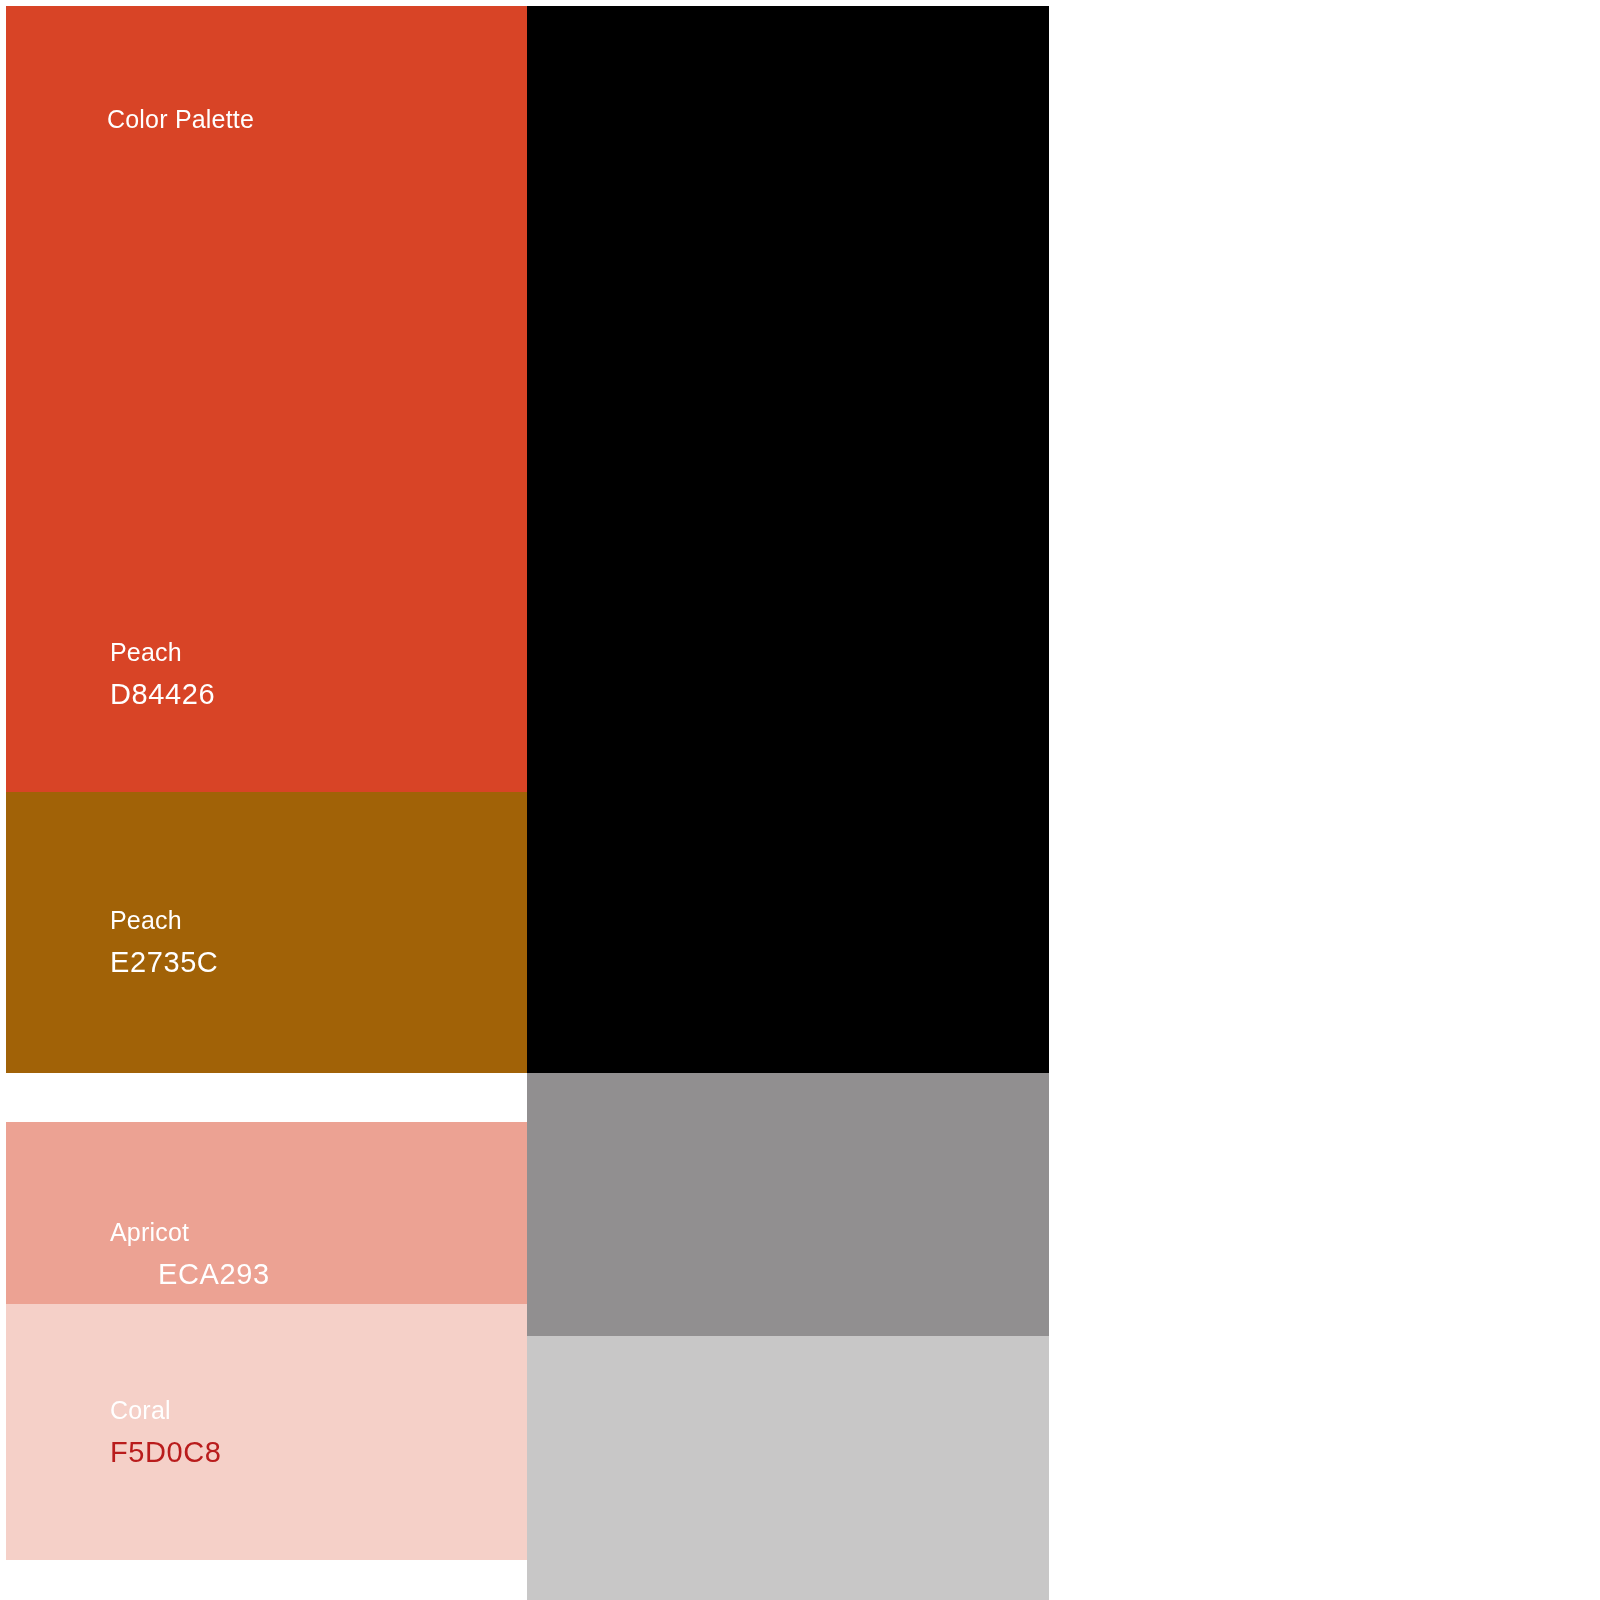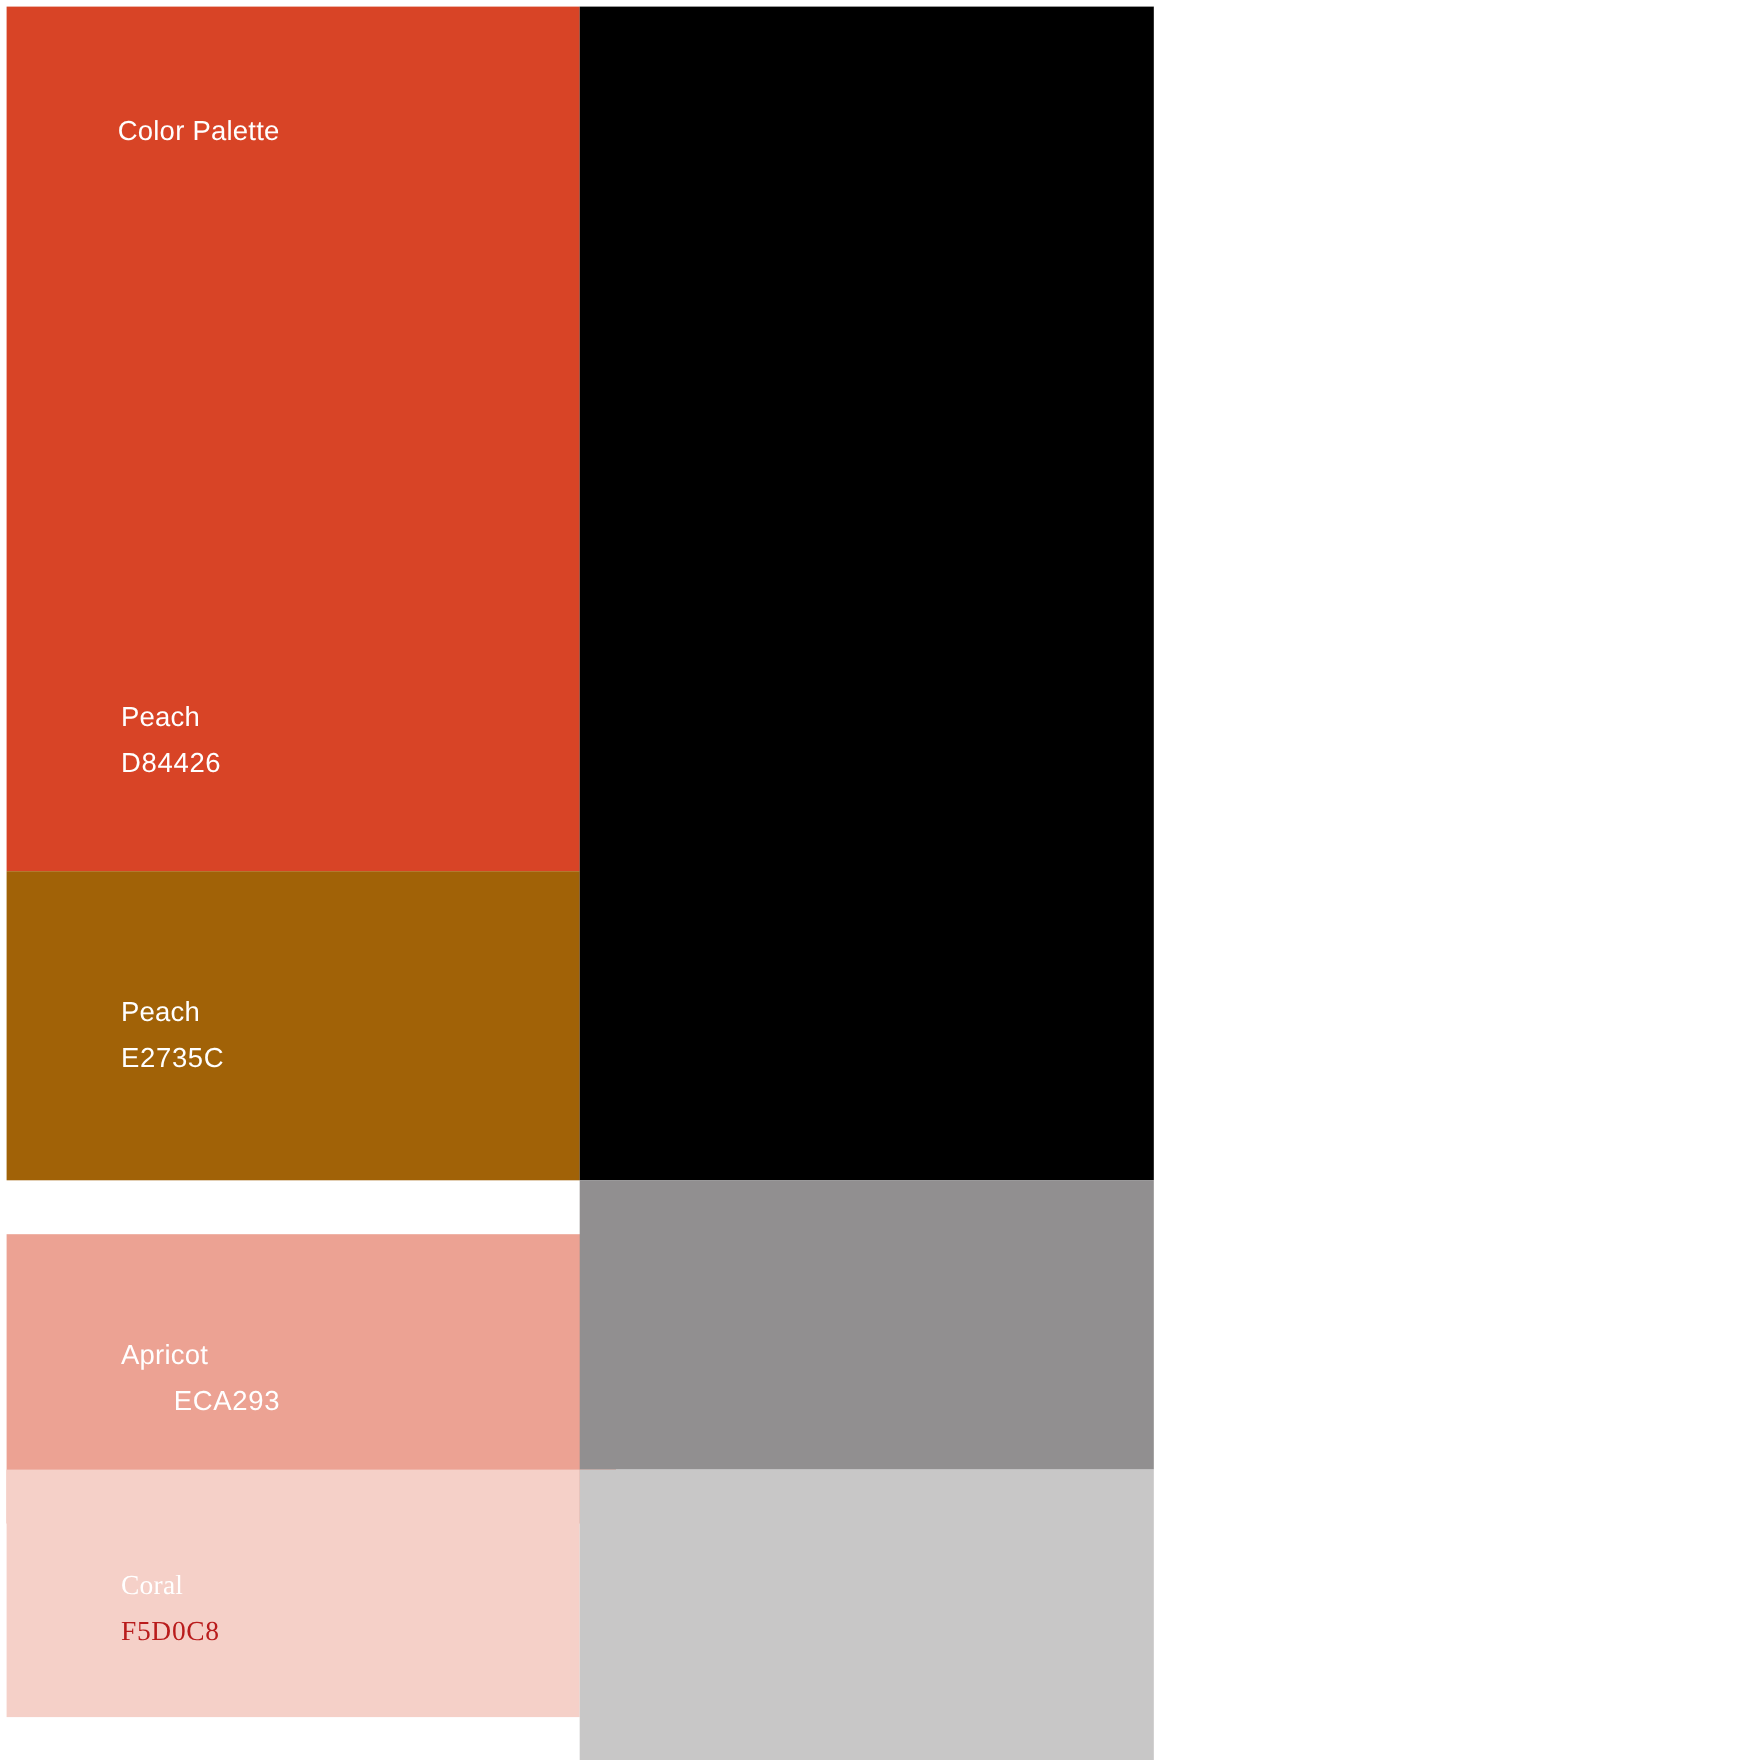--- a/index.html
+++ b/index.html
@@ -33,21 +33,21 @@
 
   .swatch-name {
     font-size: 25px;
     font-weight: 400;
     line-height: 36px;
     letter-spacing: 0.2px;
     white-space: nowrap;
   }
 
   .swatch-hex {
-    font-size: 25px;
+    font-size: 29px;
     font-weight: 400;
     line-height: 36px;
     letter-spacing: 0.6px;
     white-space: nowrap;
   }
 
   
   .on-dark .swatch-name,
   .on-dark .swatch-hex { color: #FFFFFF; }
 
@@ -60,21 +60,21 @@
     line-height: 36px;
     letter-spacing: 0.2px;
     color: #FFFFFF;
     white-space: nowrap;
   }
 
   
   #swatch-orange  { left: 0;    top: 0;     width: 521px;  height: 786px; }
   #swatch-peach   { left: 0;    top: 786px; width: 521px;  height: 281px; }
   #swatch-apricot { left: 0;    top: 1116px;width: 554px;  height: 263px; }
-  #swatch-coral   { left: 0;    top: 1330px;width: 521px;  height: 225px; font-family: Liberation Serif, serif; }
+  #swatch-coral   { left: 0;    top: 1298px;width: 521px;  height: 256px; }
 
   
   #swatch-black    { left: 521px; top: 0;      width: 522px; height: 1067px; }
   #swatch-charcoal { left: 521px; top: 1067px; width: 522px; height: 263px; }
   #swatch-slate    { left: 521px; top: 1330px; width: 522px; height: 270px; }
 
   
   #swatch-white { left: 1043px; top: 0; width: 557px; height: 1600px; }
 
   

